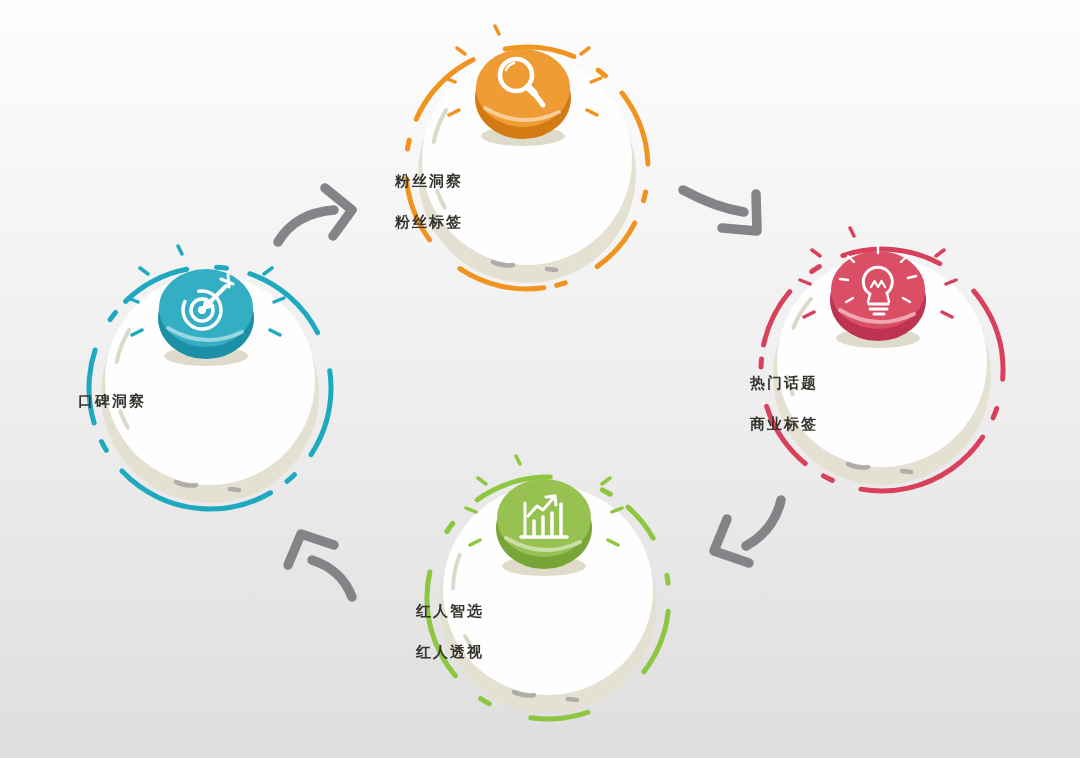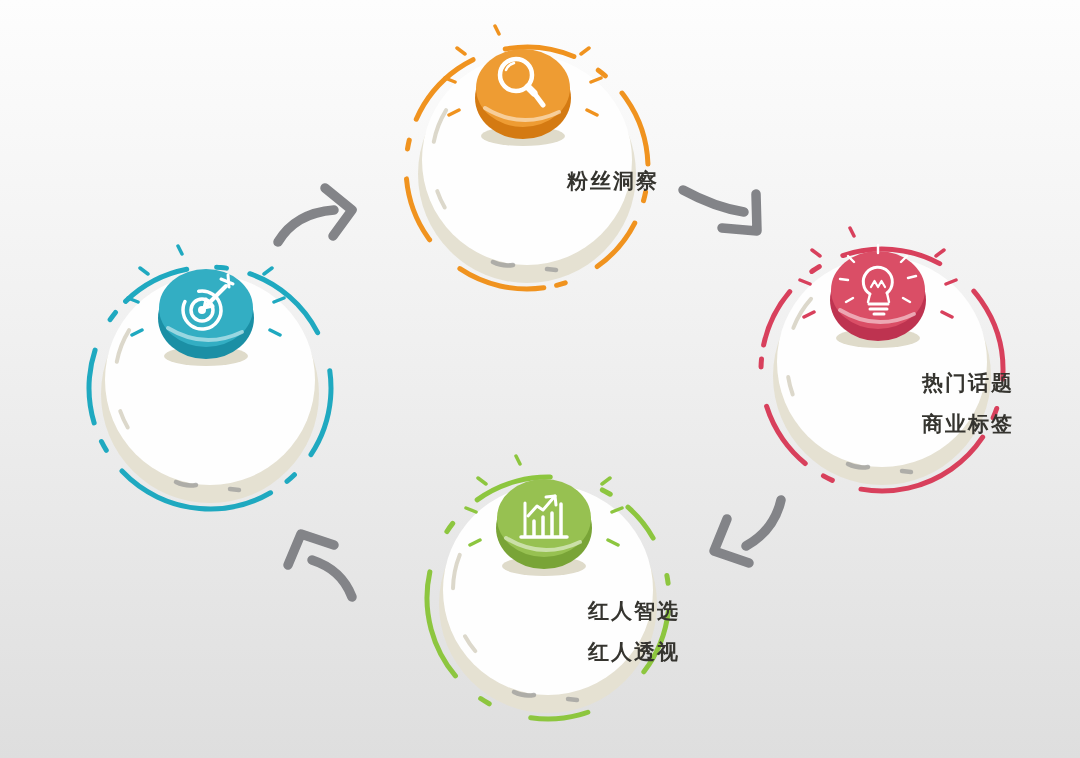--- a/index.html
+++ b/index.html
@@ -18,22 +18,22 @@
   .face{fill:var(--plate-face,#FEFEFE);}
   .inner-dashes{fill:none;stroke:#DCD8CB;stroke-width:4;stroke-linecap:round;}
   .plate-marks{fill:none;stroke:#9B9B99;stroke-width:4.5;stroke-linecap:round;opacity:.75;}
   .btn-shadow{fill:#DFDBCA;}
   .btn-dark{fill:var(--accent-dark);}
   .btn-face{fill:var(--accent-light);}
   .btn-shine{fill:none;stroke:rgba(255,255,255,.5);stroke-width:4;stroke-linecap:round;}
   .spark{fill:none;stroke:var(--accent);stroke-width:3.5;stroke-linecap:round;}
   .glyph{stroke:#fff;fill:none;stroke-linecap:round;stroke-linejoin:round;}
   .label{
-    position:absolute;left:0;right:0;top:150px;text-align:right;
-    font-weight:700;font-size:21px;line-height:41px;letter-spacing:2px;
+    position:absolute;left:0;right:0;top:150px;text-align:left;
+    font-weight:700;font-size:15px;line-height:41px;letter-spacing:2px;
     color:var(--text-color,#35342F);
   }
   .arrow{position:absolute;}
   .arrow path{fill:none;stroke:var(--arrow-color,#838488);stroke-width:9.5;stroke-linecap:round;stroke-linejoin:round;}
 </style>
 </head>
 <body>
 
 <div class="stage">
 
@@ -53,20 +53,21 @@
         <g class="glyph">
           <circle cx="121" cy="65" r="16" stroke-width="4.5"></circle>
           <path d="M 111,60 a 12,12 0 0 1 8,-7" stroke-width="2.5"></path>
           <path d="M 133,77 l 6,6" stroke-width="7"></path>
           <path d="M 139,83 l 9,12" stroke-width="5"></path>
         </g>
       </g>
     </svg>
     <div class="label">
       <div>粉丝洞察</div>
+      <div>粉丝标签</div>
     </div>
   </div>
 
   <div class="node" style="left: 416px; top: 440px; --accent: #8DC63F; --accent-dark: #79A437; --accent-light: #97C151;">
     <svg class="node-svg" width="264" height="296" viewBox="0 0 264 296">
       <circle class="ring" cx="132" cy="158" r="121" stroke-dasharray="58 44 10 34 78 54 9 22 40 40 8 28 66 70" transform="rotate(165 132 158)"></circle>
       <circle class="base" cx="132" cy="164" r="109"></circle>
       <circle class="face" cx="132" cy="150" r="105"></circle>
       <circle class="inner-dashes" cx="132" cy="150" r="95" stroke-dasharray="18 50 34 64 12 620" transform="rotate(140 132 150)"></circle>
       <path class="plate-marks" d="M 98,252 q 10,5 20,3 M 152,259 l 9,1"></path>
@@ -136,20 +137,21 @@
           <circle cx="124" cy="80" r="19" stroke-width="3.5" stroke-dasharray="101 19" transform="rotate(-100 124 80)"></circle>
           <circle cx="124" cy="80" r="11" stroke-width="3.5"></circle>
           <circle cx="124" cy="80" r="4" fill="#fff" stroke="none"></circle>
           <path d="M 126,78 L 148,56" stroke-width="4"></path>
           <path d="M 126,78 l 9,-2 M 126,78 l 2,-9" stroke-width="3"></path>
           <path d="M 143,49 l 12,5 M 150,45 l 1,12" stroke-width="3"></path>
         </g>
       </g>
     </svg>
     <div class="label">
+      <div>口碑洞察</div>
     </div>
   </div>
 
   <svg class="arrow" style="left:260px;top:170px;" width="120" height="100" viewBox="0 0 120 100">
     <path d="M 18,72 C 30,52 48,42 74,40"></path>
     <path d="M 65,18 L 92,40 L 73,66"></path>
   </svg>
 
   <svg class="arrow" style="left:670px;top:178px;" width="100" height="70" viewBox="0 0 100 70">
     <path d="M 13,12 C 35,24 55,31 74,34"></path>

